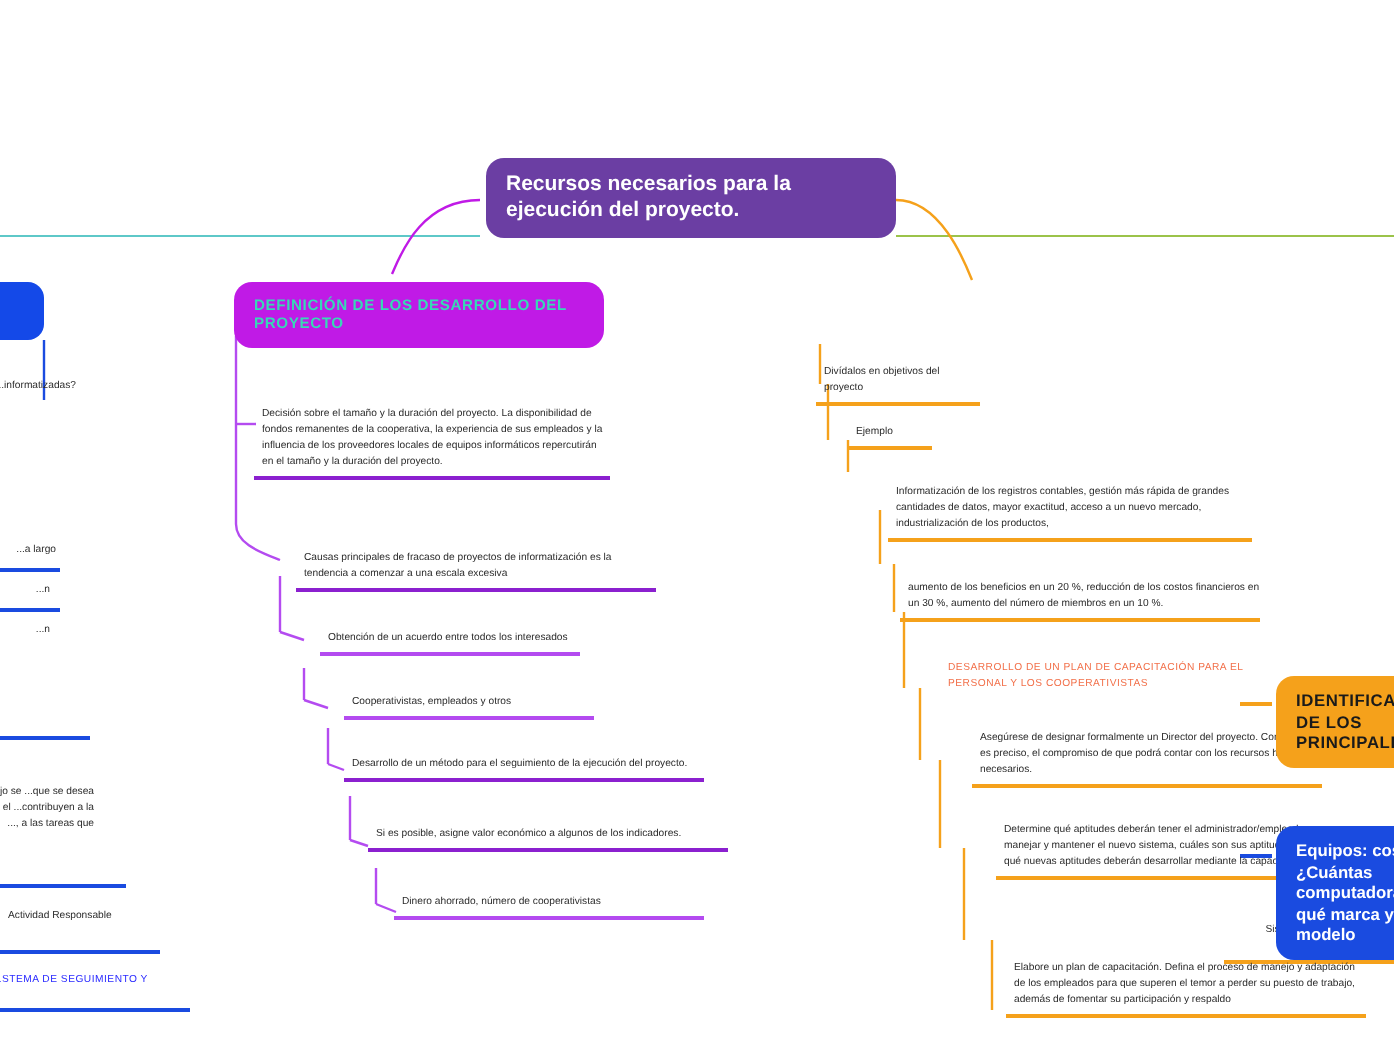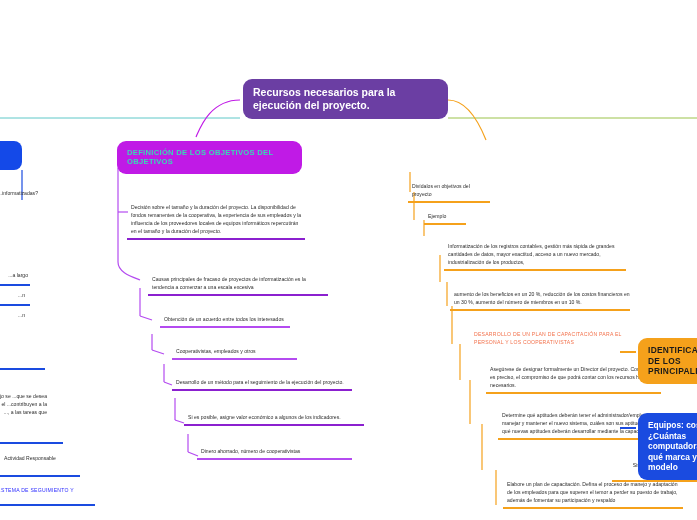--- a/index.html
+++ b/index.html
@@ -86,21 +86,21 @@
     <path d="M496,470 L496,505" stroke="#f5a11b" stroke-width="1.2" fill="none"></path>
 
     <path d="M620,352 L636,352" stroke="#f5a11b" stroke-width="2" fill="none"></path>
     <path d="M620,428 L636,428" stroke="#1a4be0" stroke-width="2" fill="none"></path>
 
     <path d="M22,170 L22,200" stroke="#1a4be0" stroke-width="1.2" fill="none"></path>
   </svg>
 
   <div class="node pill purple" style="left:243px;top:79px;width:205px;text-align:left;">Recursos necesarios para la ejecución del proyecto.</div>
 
-  <div class="node pill magenta" style="left:117px;top:141px;width:185px;">DEFINICIÓN DE LOS OBJETIVOS DEL OBJETIVOS</div>
+  <div class="node pill magenta" style="left:117px;top:141px;width:185px;">DEFINICIÓN DE LOS DESARROLLO DEL PROYECTO</div>
 
   <div class="node leaf u-purple" style="left:127px;top:204px;width:178px;">Decisión sobre el tamaño y la duración del proyecto. La disponibilidad de fondos remanentes de la cooperativa, la experiencia de sus empleados y la influencia de los proveedores locales de equipos informáticos repercutirán en el tamaño y la duración del proyecto.</div>
 
   <div class="node leaf u-purple" style="left:148px;top:276px;width:180px;">Causas principales de fracaso de proyectos de informatización es la tendencia a comenzar a una escala excesiva</div>
 
   <div class="node leaf u-violet" style="left:160px;top:316px;width:130px;">Obtención de un acuerdo entre todos los interesados</div>
 
   <div class="node leaf u-violet" style="left:172px;top:348px;width:125px;">Cooperativistas, empleados y otros</div>
 
   <div class="node leaf u-purple" style="left:172px;top:379px;width:180px;">Desarrollo de un método para el seguimiento de la ejecución del proyecto.</div>

